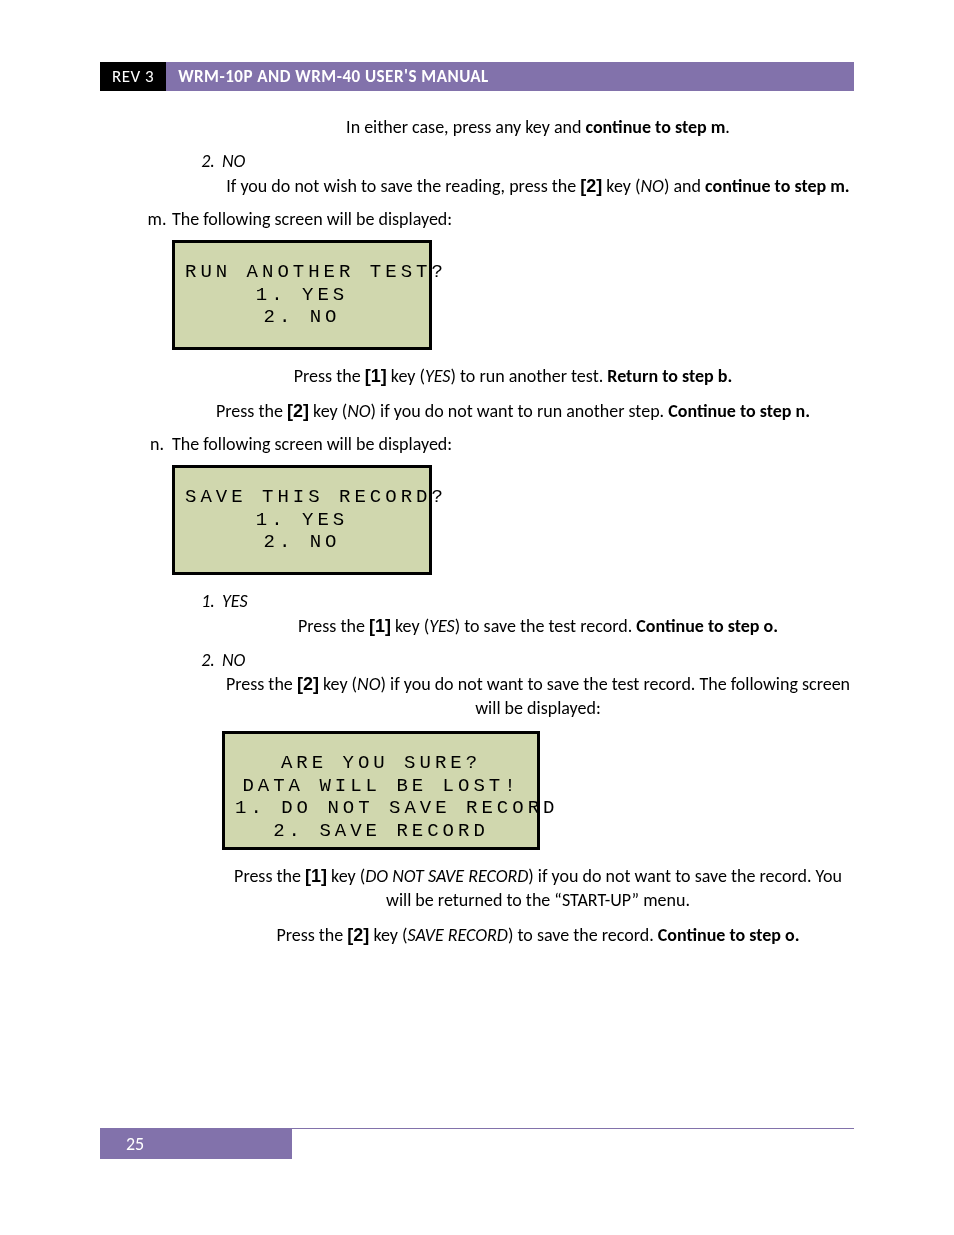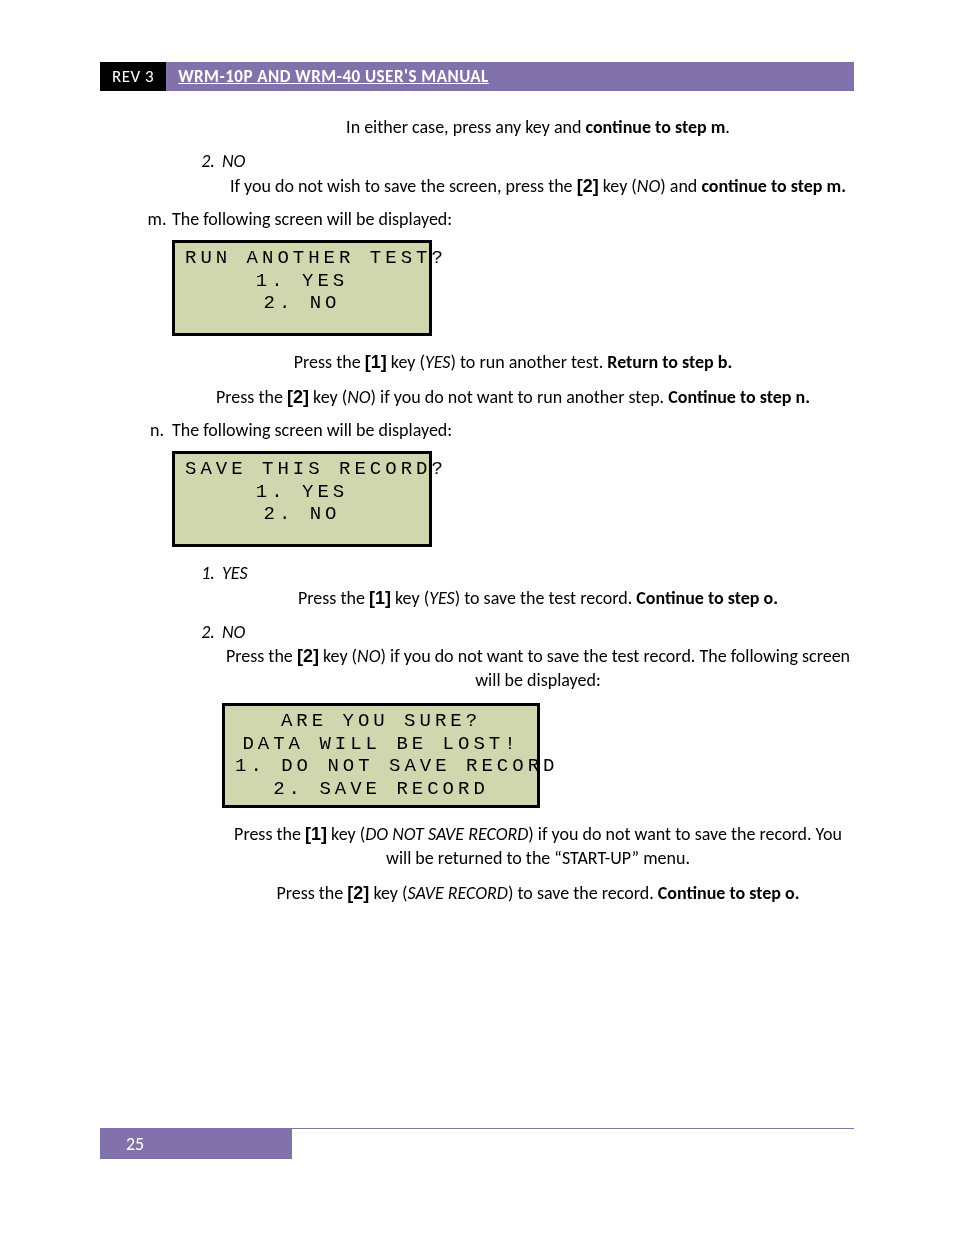--- a/index.html
+++ b/index.html
@@ -30,21 +30,20 @@
     letter-spacing: 0.5px;
   }
   .header-title {
     background: #8272ab;
     color: #fff;
     font-weight: bold;
     padding: 4px 12px;
     font-size: 17px;
     flex: 1;
     letter-spacing: 0.5px;
-    text-decoration: underline;
   }
   .content {
     margin-left: 28px;
     text-align: center;
   }
   .block {
     margin-bottom: 10px;
     line-height: 1.35;
   }
   .p-indent-1 { margin-left: 94px; }
@@ -67,21 +66,21 @@
   .step-letter {
     width: 30px;
     flex-shrink: 0;
   }
   .lcd {
     background: #d0d7ae;
     border: 3px solid #000;
     font-family: 'Courier New', monospace;
     font-size: 19px;
     letter-spacing: 4px;
-    padding: 4px 10px 18px 10px;
+    padding: 18px 10px 18px 10px;
     line-height: 1.20;
     margin: 6px 0 14px 44px;
     width: 260px;
     box-sizing: border-box;
     white-space: pre;
   }
   .bold { font-weight: bold; }
   .ital { font-style: italic; }
   .keycap { font-weight: bold; font-family: Arial, sans-serif; }
   .footer {
@@ -118,21 +117,21 @@
     <div class="block p-indent-1">
       <span>In either case, press any key and </span><span class="bold">continue to step m</span><span>.</span>
     </div>
 
     <div class="block" style="margin-left:66px;">
       <div class="li-row">
         <span class="li-num">2.</span>
         <span class="ital">NO</span>
       </div>
       <div style="margin-left:28px;">
-        <span>If you do not wish to save the screen, press the </span><span class="keycap">[2]</span><span> key (</span><span class="ital">NO</span><span>) and </span><span class="bold">continue to step m.</span>
+        <span>If you do not wish to save the reading, press the </span><span class="keycap">[2]</span><span> key (</span><span class="ital">NO</span><span>) and </span><span class="bold">continue to step m.</span>
       </div>
     </div>
 
     <div class="step-row">
       <span class="step-letter">m.</span>
       <span>The following screen will be displayed:</span>
     </div>
     <div class="lcd">RUN ANOTHER TEST?
 1. YES
 2. NO</div>

